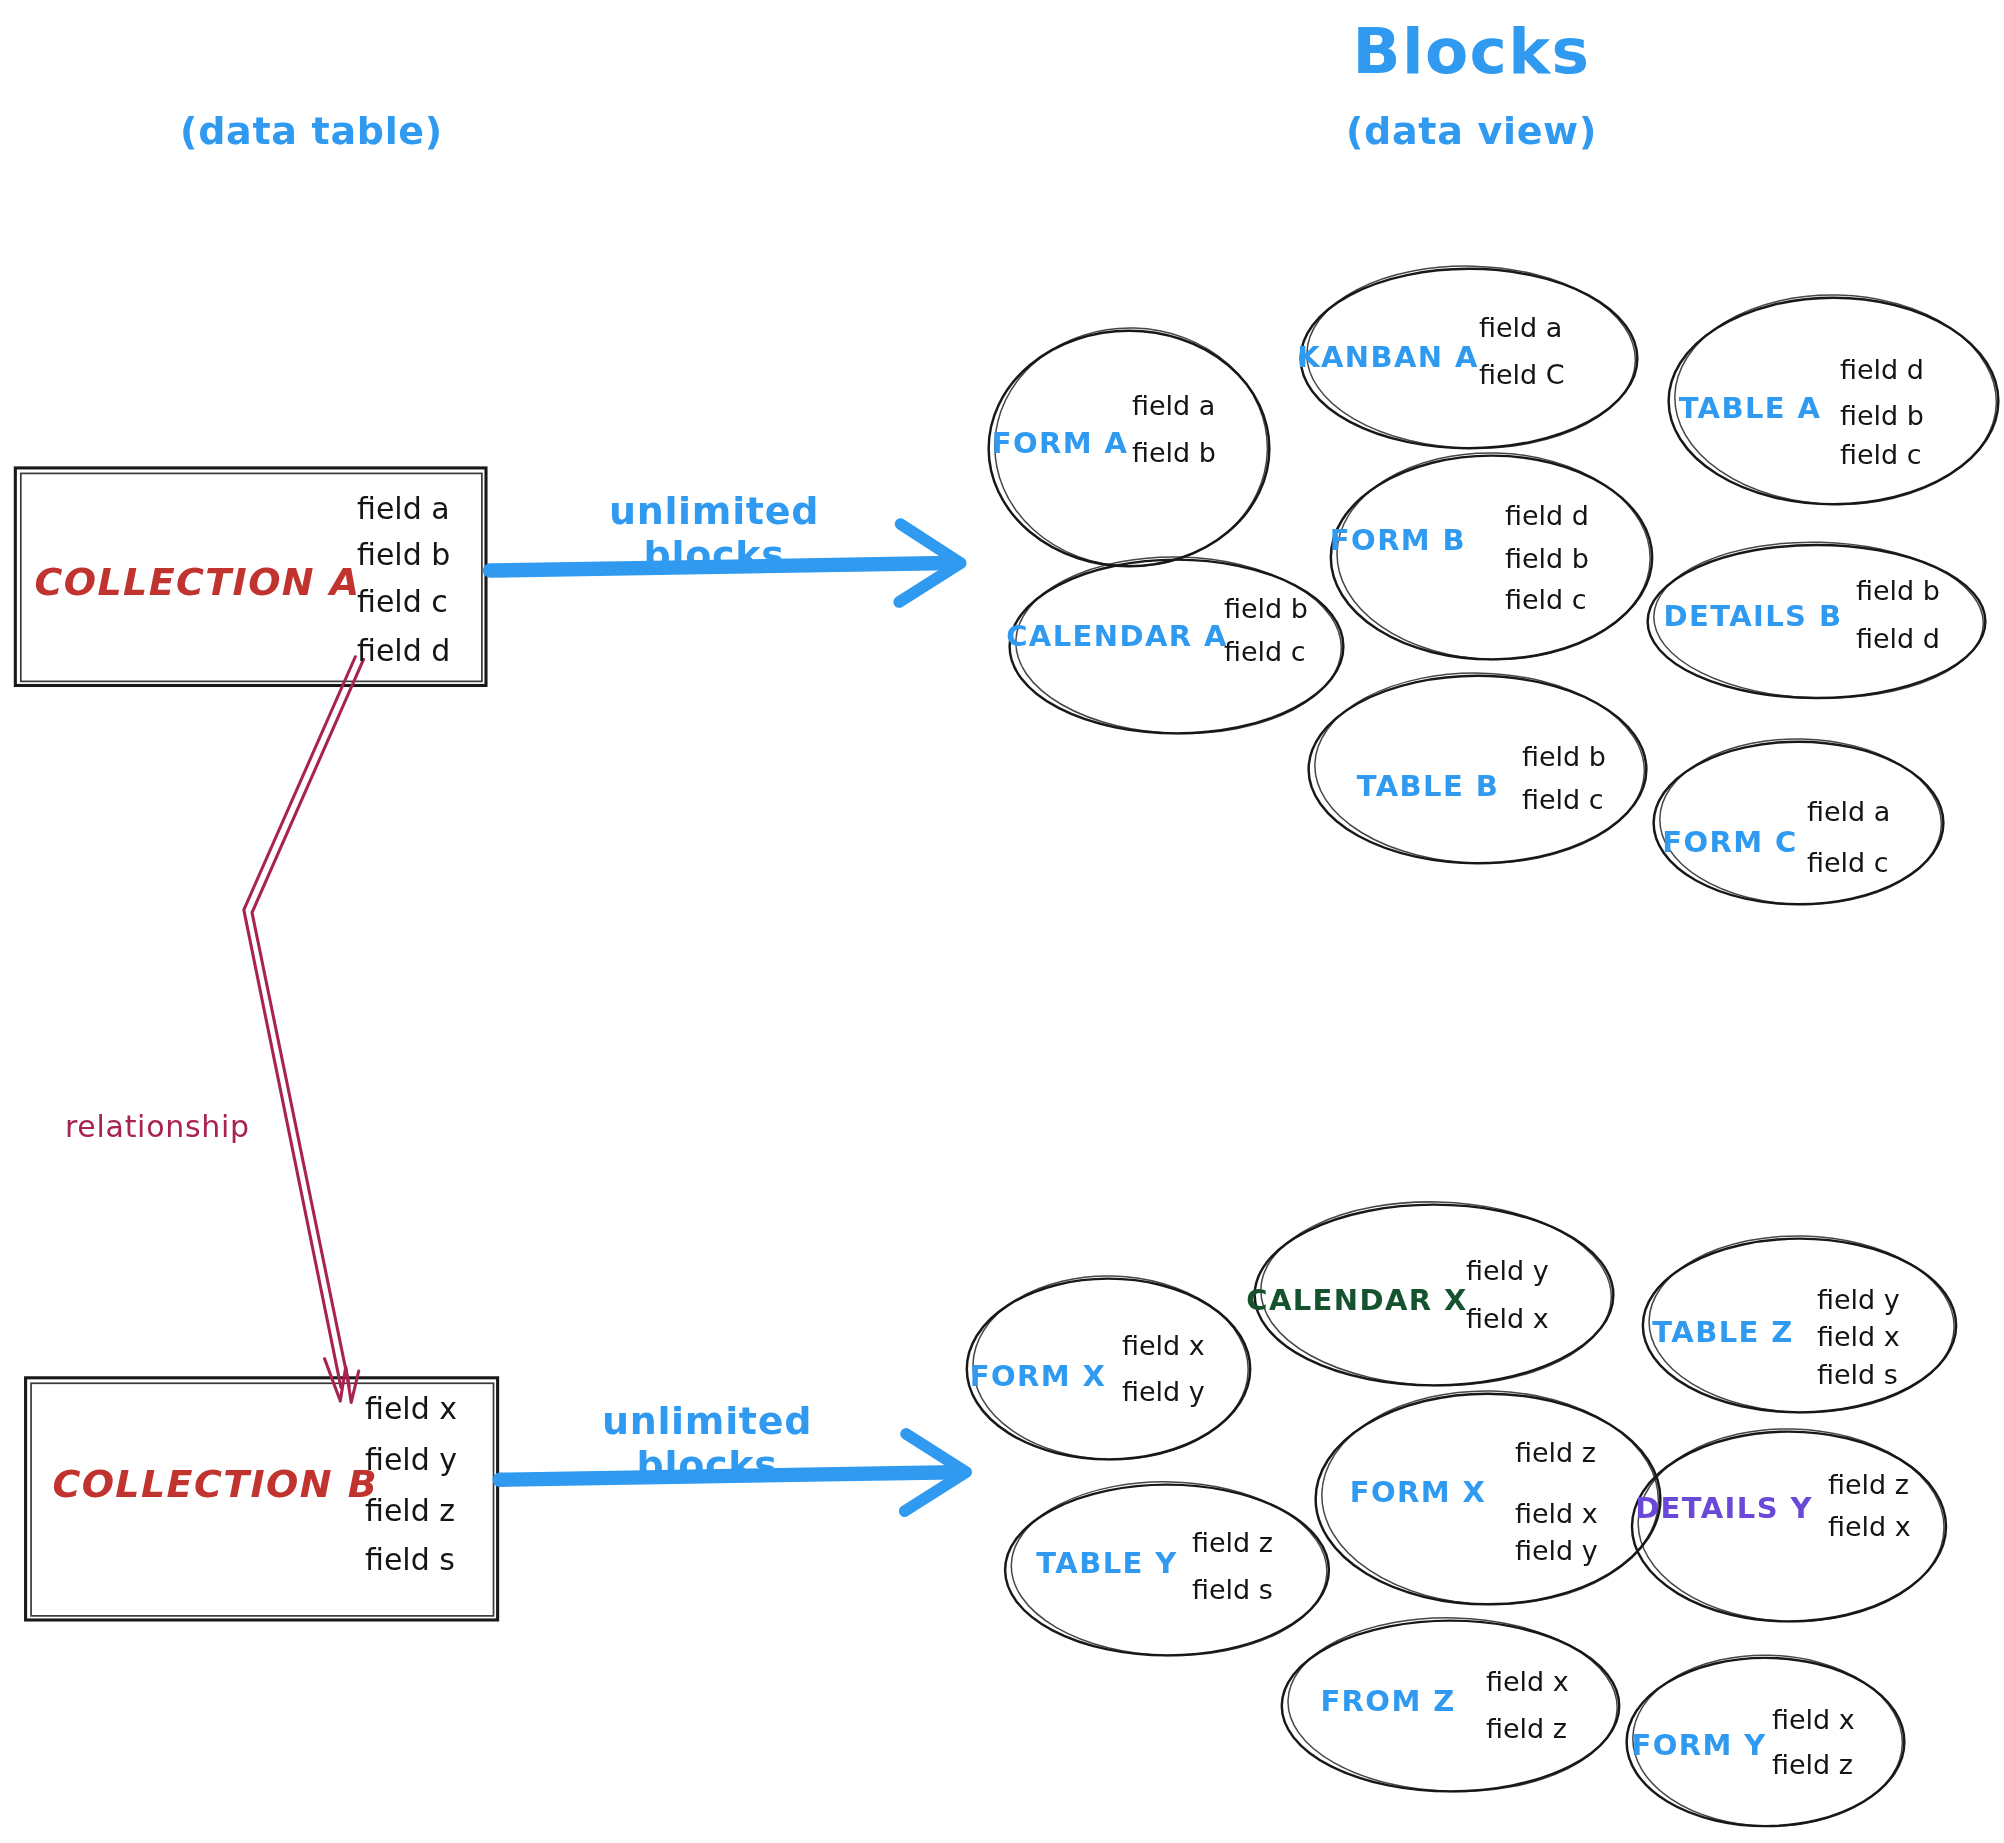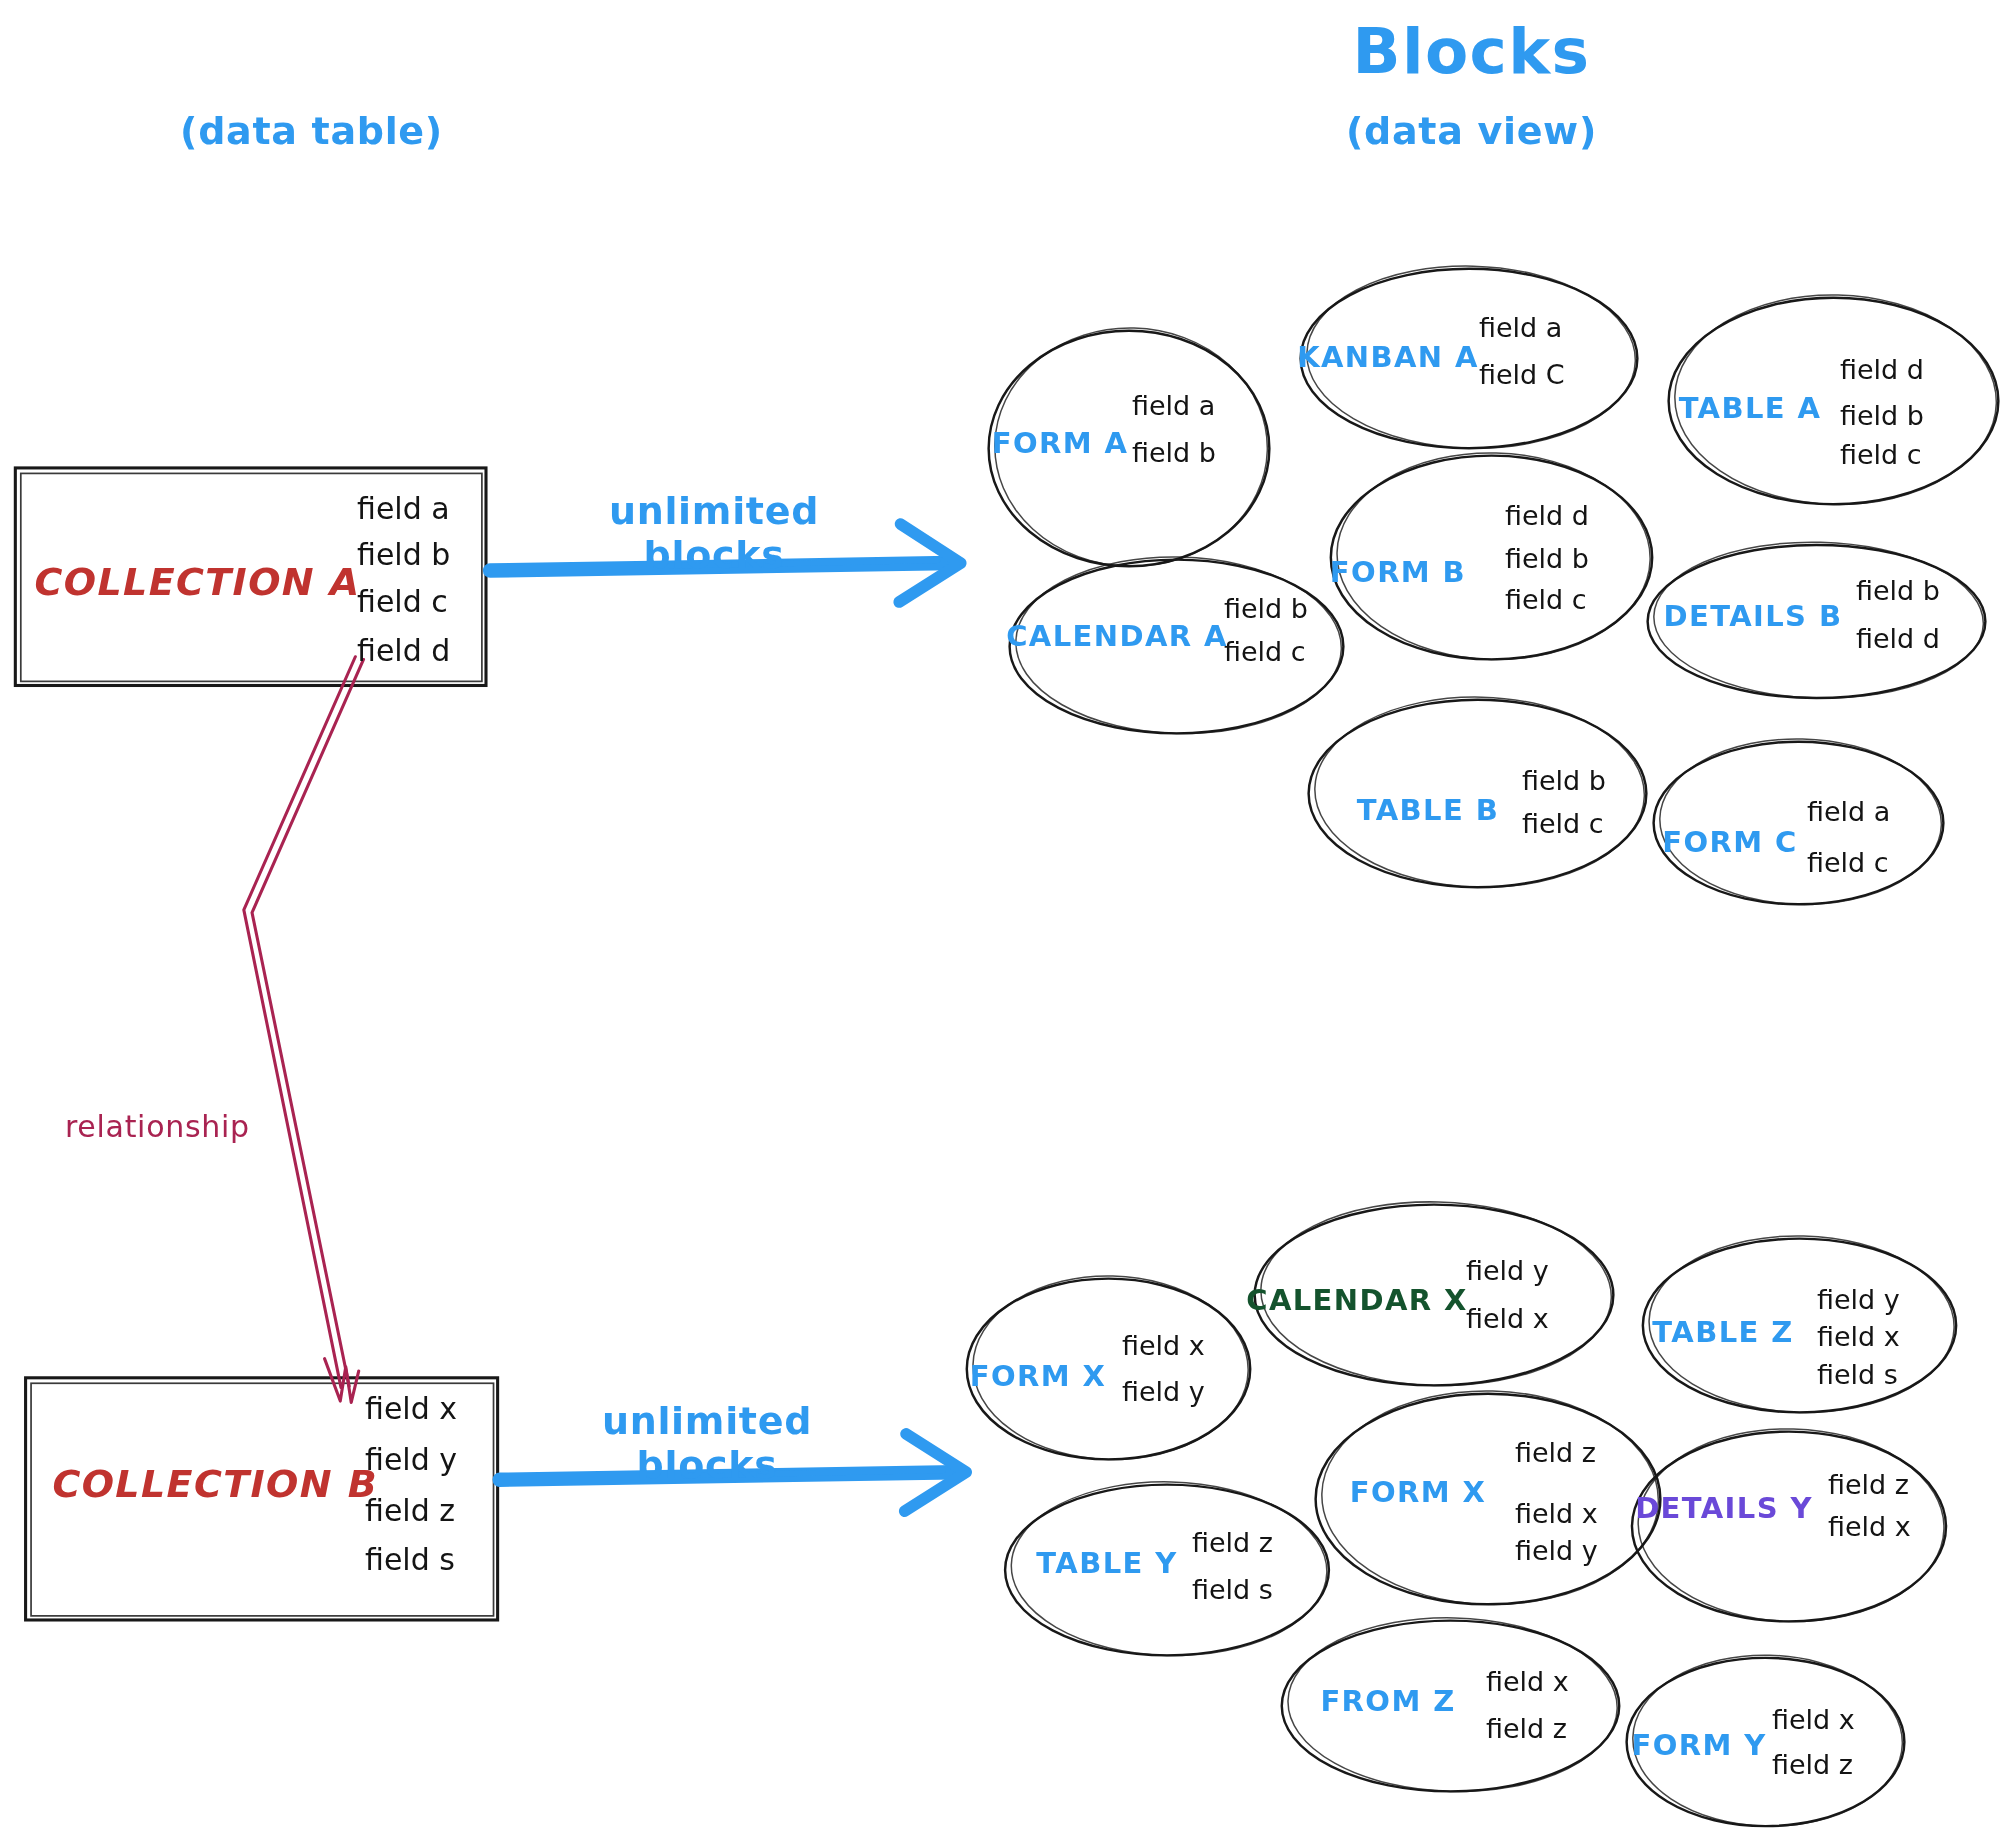--- a/index.html
+++ b/index.html
@@ -112,35 +112,35 @@
        </svg>
       <span class="block-label" style="left: 119px; top: 88px; color: rgb(47, 154, 240);">CALENDAR A</span>
       <span class="block-field" style="left: 226px; top: 60px;">field b</span>
       <span class="block-field" style="left: 226px; top: 103px;">field c</span>
     </div>
     <div class="block" style="left: 1319px; top: 444px; width: 345px; height: 227px;">
       <svg width="345" height="227" viewBox="0 0 504 332">
          <ellipse cx="252" cy="166" rx="235" ry="149" fill="none" stroke="#181818" stroke-width="3.6"></ellipse>
          <ellipse cx="255" cy="164" rx="229" ry="151" fill="none" stroke="#181818" stroke-width="2.2" opacity="0.8" transform="rotate(1.4 252 166)"></ellipse>
        </svg>
-      <span class="block-label" style="left: 79px; top: 128px; color: rgb(47, 154, 240);">FORM B</span>
+      <span class="block-label" style="left: 79px; top: 96px; color: rgb(47, 154, 240);">FORM B</span>
       <span class="block-field" style="left: 186px; top: 71px;">field d</span>
       <span class="block-field" style="left: 186px; top: 114px;">field b</span>
       <span class="block-field" style="left: 186px; top: 155px;">field c</span>
     </div>
     <div class="block" style="left: 1636px; top: 533px; width: 361px; height: 177px;">
       <svg width="361" height="177" viewBox="0 0 528 258">
          <ellipse cx="264" cy="129" rx="247" ry="112" fill="none" stroke="#181818" stroke-width="3.6"></ellipse>
          <ellipse cx="267" cy="127" rx="241" ry="114" fill="none" stroke="#181818" stroke-width="2.2" opacity="0.8" transform="rotate(1.4 264 129)"></ellipse>
        </svg>
       <span class="block-label" style="left: 117px; top: 83px; color: rgb(47, 154, 240);">DETAILS B</span>
       <span class="block-field" style="left: 220px; top: 57px;">field b</span>
       <span class="block-field" style="left: 220px; top: 105px;">field d</span>
     </div>
-    <div class="block" style="left: 1297px; top: 688px; width: 361px; height: 211px;">
+    <div class="block" style="left: 1297px; top: 664px; width: 361px; height: 211px;">
       <svg width="361" height="211" viewBox="0 0 528 308">
          <ellipse cx="264" cy="154" rx="247" ry="137" fill="none" stroke="#181818" stroke-width="3.6"></ellipse>
          <ellipse cx="267" cy="152" rx="241" ry="139" fill="none" stroke="#181818" stroke-width="2.2" opacity="0.8" transform="rotate(1.4 264 154)"></ellipse>
        </svg>
       <span class="block-label" style="left: 131px; top: 122px; color: rgb(47, 154, 240);">TABLE B</span>
       <span class="block-field" style="left: 225px; top: 92px;">field b</span>
       <span class="block-field" style="left: 225px; top: 135px;">field c</span>
     </div>
     <div class="block" style="left: 1642px; top: 730px; width: 313px; height: 186px;">
       <svg width="313" height="186" viewBox="0 0 458 272">

